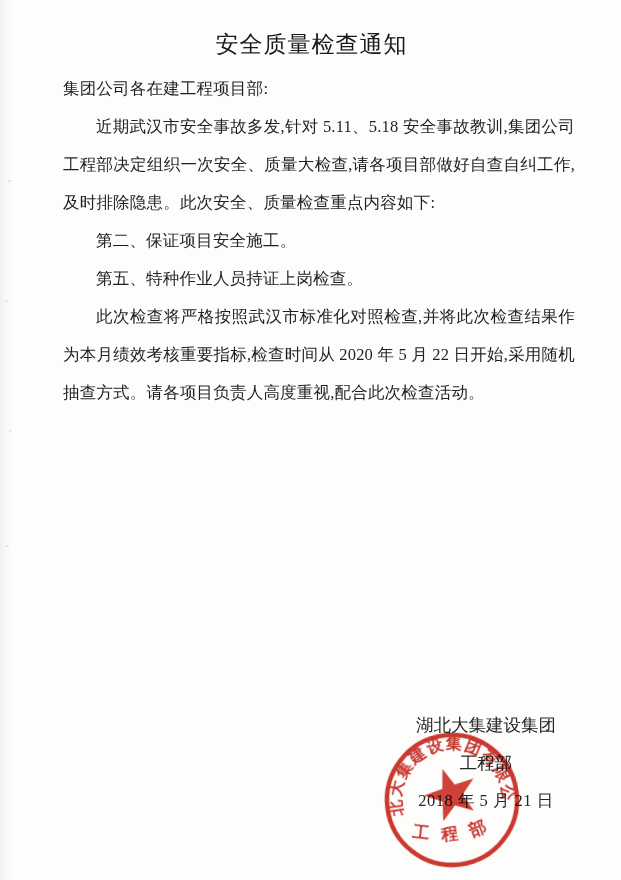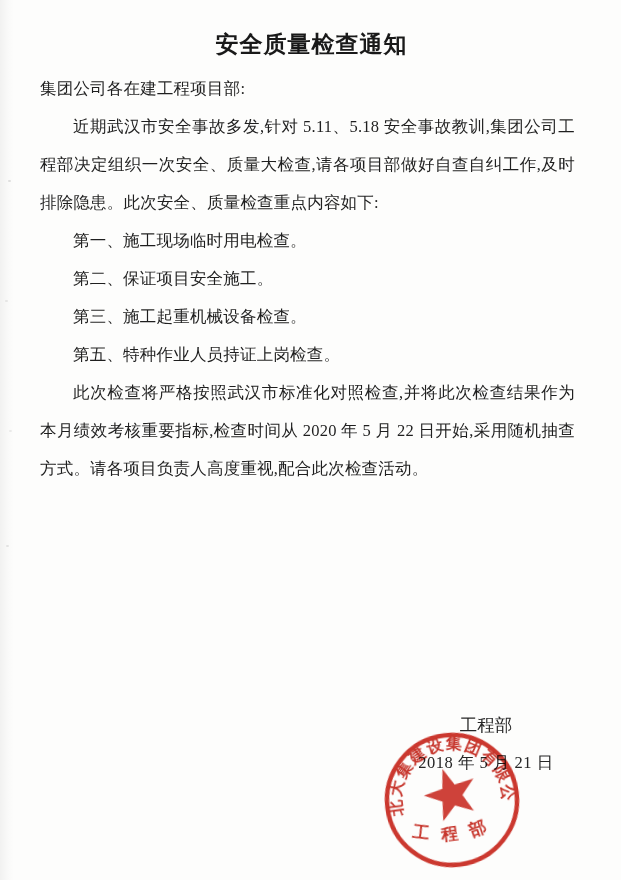--- a/index.html
+++ b/index.html
@@ -19,25 +19,25 @@
   }
   .speck {
     position: absolute; width: 3px; height: 2px; border-radius: 50%;
     background: rgba(120,120,120,0.22);
   }
   .title {
     margin: 30px 46px 0 48px;
     text-align: center;
     font-size: 23px;
     line-height: 30px;
-    font-weight: 700;
+    font-weight: 400;
     letter-spacing: 1px;
     color: #191919;
   }
-  .body { margin: 10px 46px 0 40px; }
+  .body { margin: 10px 46px 0 63px; }
   .body p {
     margin: 0;
     font-size: 16.5px;
     line-height: 38px;
     text-align: justify;
     letter-spacing: 0.2px;
   }
   .indent { text-indent: 33px; }
   .signature {
     position: absolute;
@@ -82,28 +82,27 @@
   <div class="speck" style="left:8px; top:180px;"></div>
   <div class="speck" style="left:5px; top:300px; opacity:.7;"></div>
   <div class="speck" style="left:9px; top:430px; opacity:.6;"></div>
   <div class="speck" style="left:6px; top:545px; opacity:.8;"></div>
 
   <h1 class="title">安全质量检查通知</h1>
 
   <div class="body">
     <p class="salutation">集团公司各在建工程项目部:</p>
     <p class="indent">近期武汉市安全事故多发,针对 5.11、5.18 安全事故教训,集团公司工程部决定组织一次安全、质量大检查,请各项目部做好自查自纠工作,及时排除隐患。此次安全、质量检查重点内容如下:</p>
-    <p class="indent">第一、施工现场临时用电检查。</p>
     <p class="indent">第二、保证项目安全施工。</p>
-    <p class="indent">第三、施工起重机械设备检查。</p>
     <p class="indent">第五、特种作业人员持证上岗检查。</p>
     <p class="indent">此次检查将严格按照武汉市标准化对照检查,并将此次检查结果作为本月绩效考核重要指标,检查时间从 2020 年 5 月 22 日开始,采用随机抽查方式。请各项目负责人高度重视,配合此次检查活动。</p>
   </div>
 
   <div class="signature">
+    <div class="sig-org">湖北大集建设集团</div>
     <div class="sig-dept">工程部</div>
     <div class="sig-date">2018 年 5 月 21 日</div>
   </div>
 
   <div class="stamp">
     <svg viewBox="0 0 142 142" xmlns="http://www.w3.org/2000/svg">
       <circle cx="71" cy="71" r="65" fill="none" stroke="#c9271d" stroke-width="4.5"></circle>
       <path id="ringArc" d="M 23.1 88.4 A 51 51 0 1 1 118.9 88.4" fill="none"></path>
       <text class="ring-text" fill="#c4241a">
         <textPath href="#ringArc" startOffset="50%" text-anchor="middle">湖北大集建设集团有限公司</textPath>

